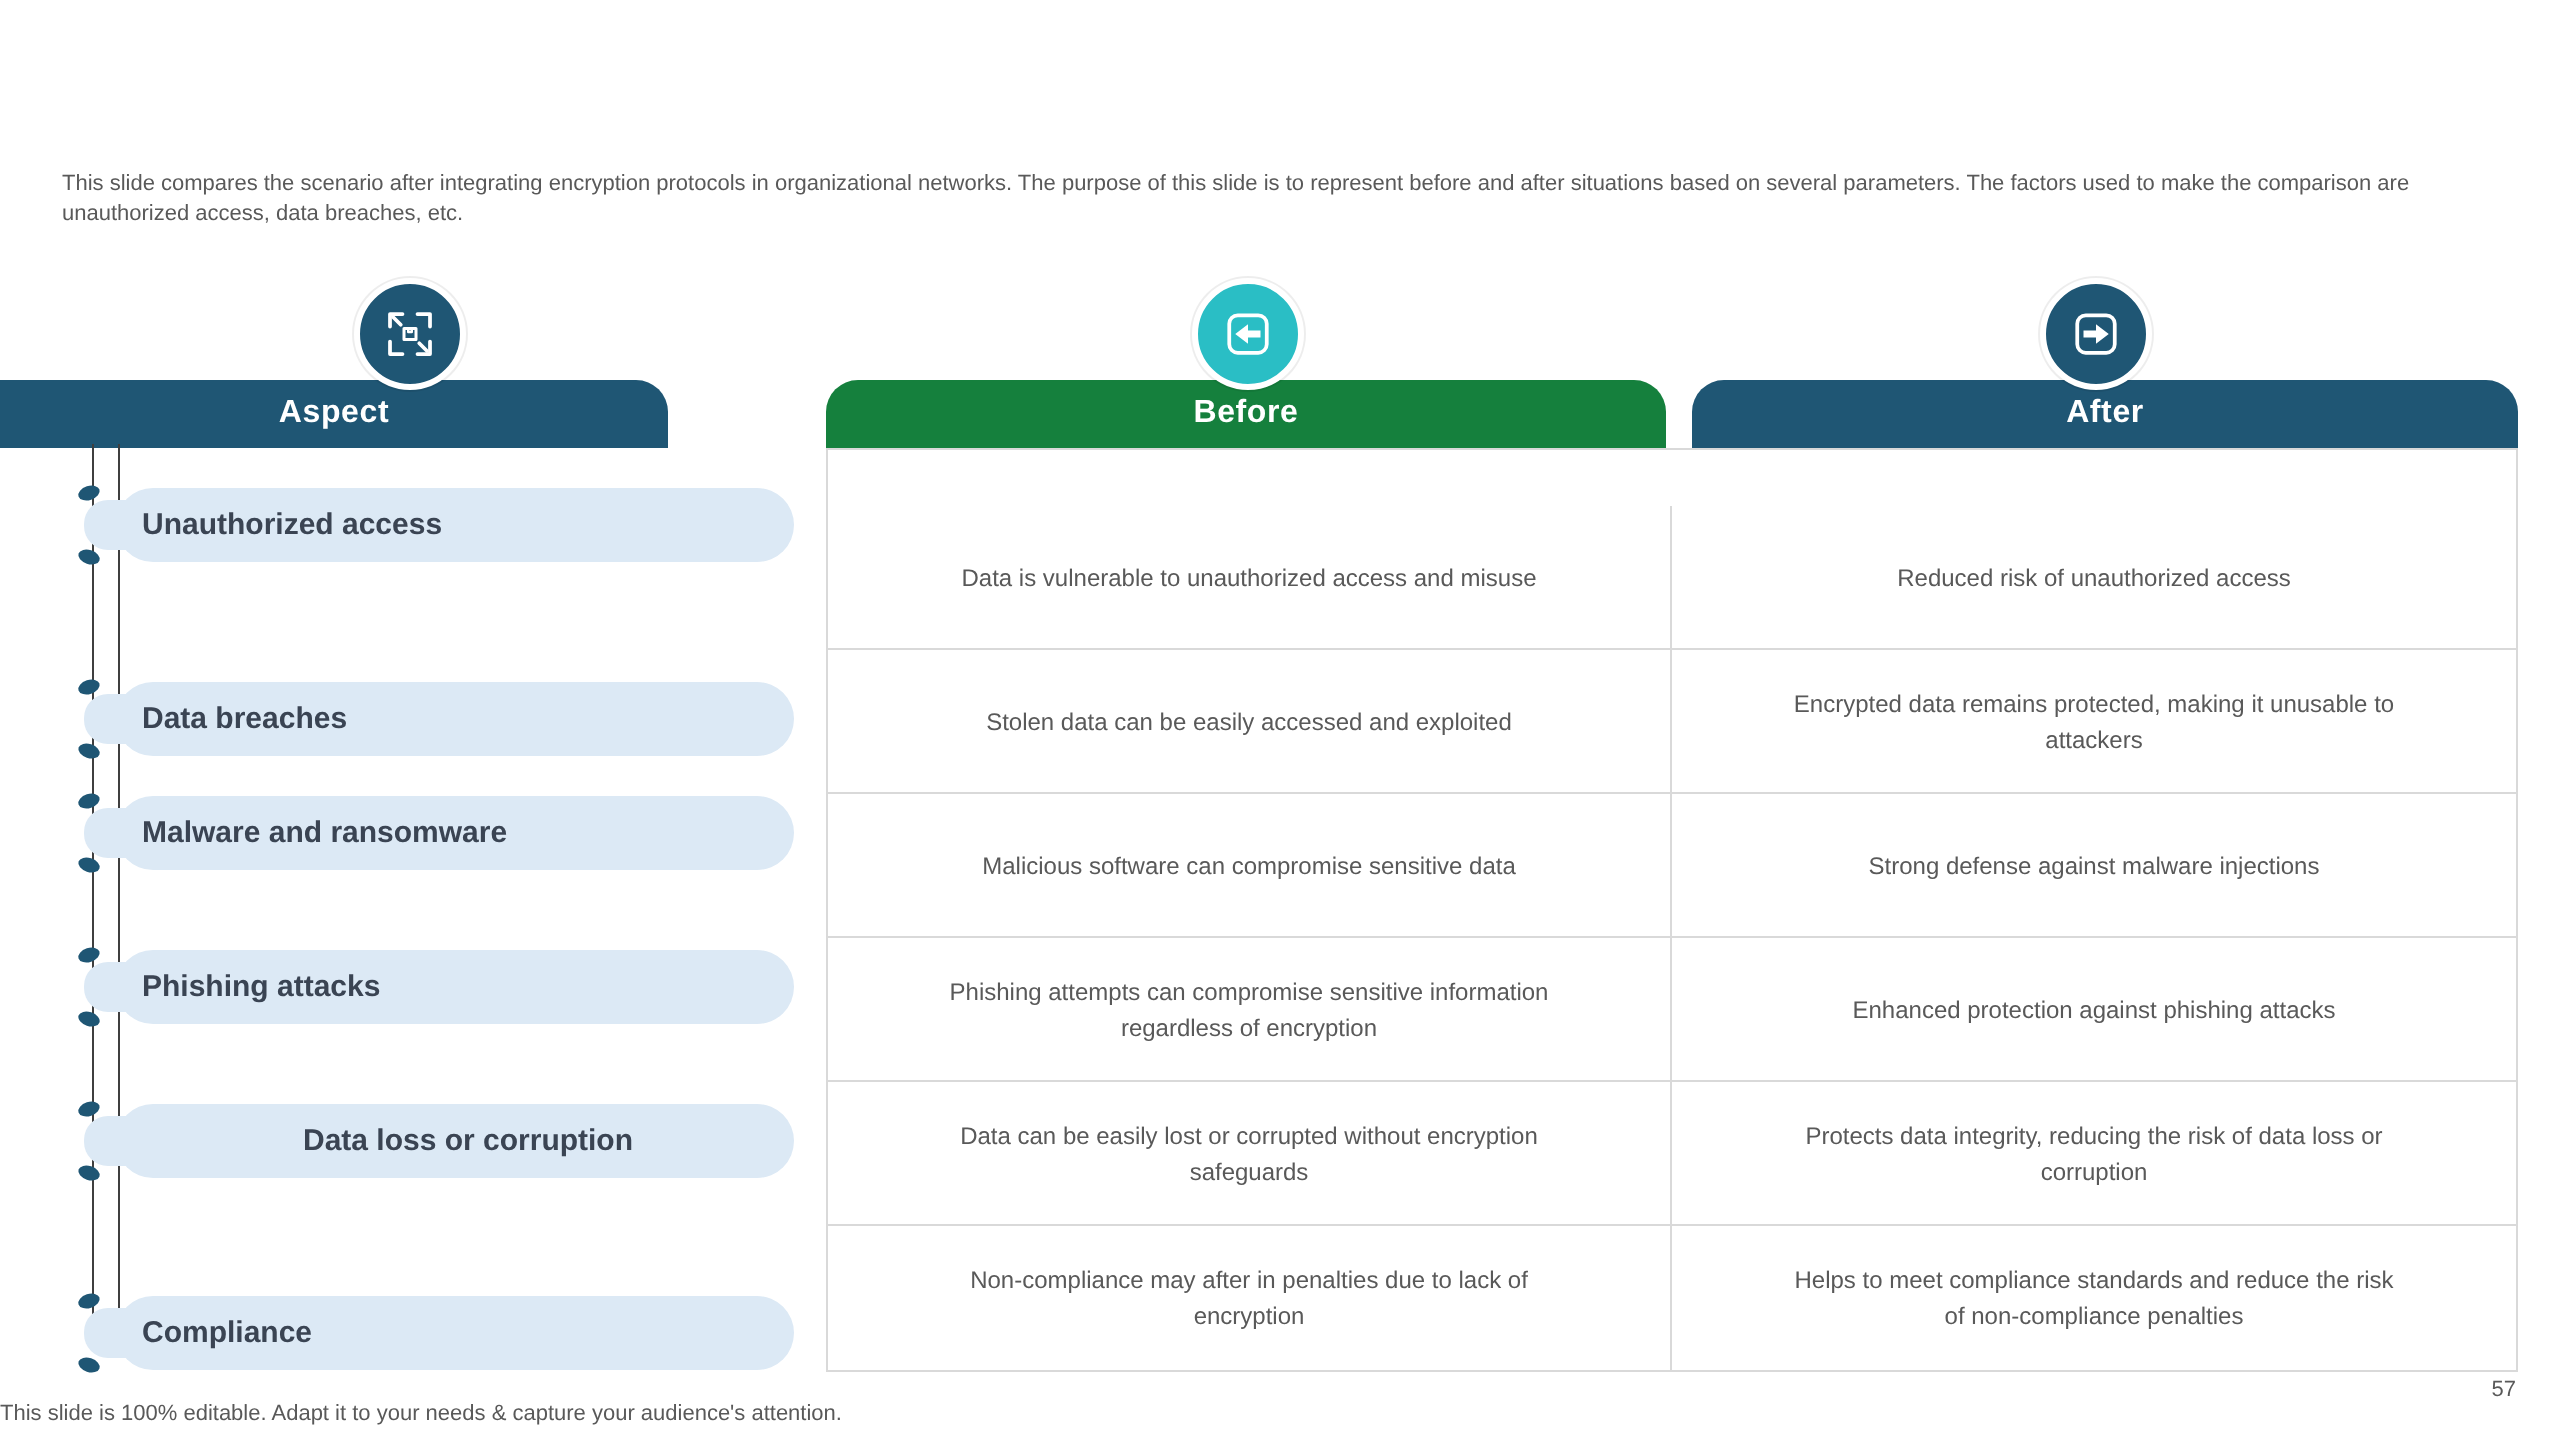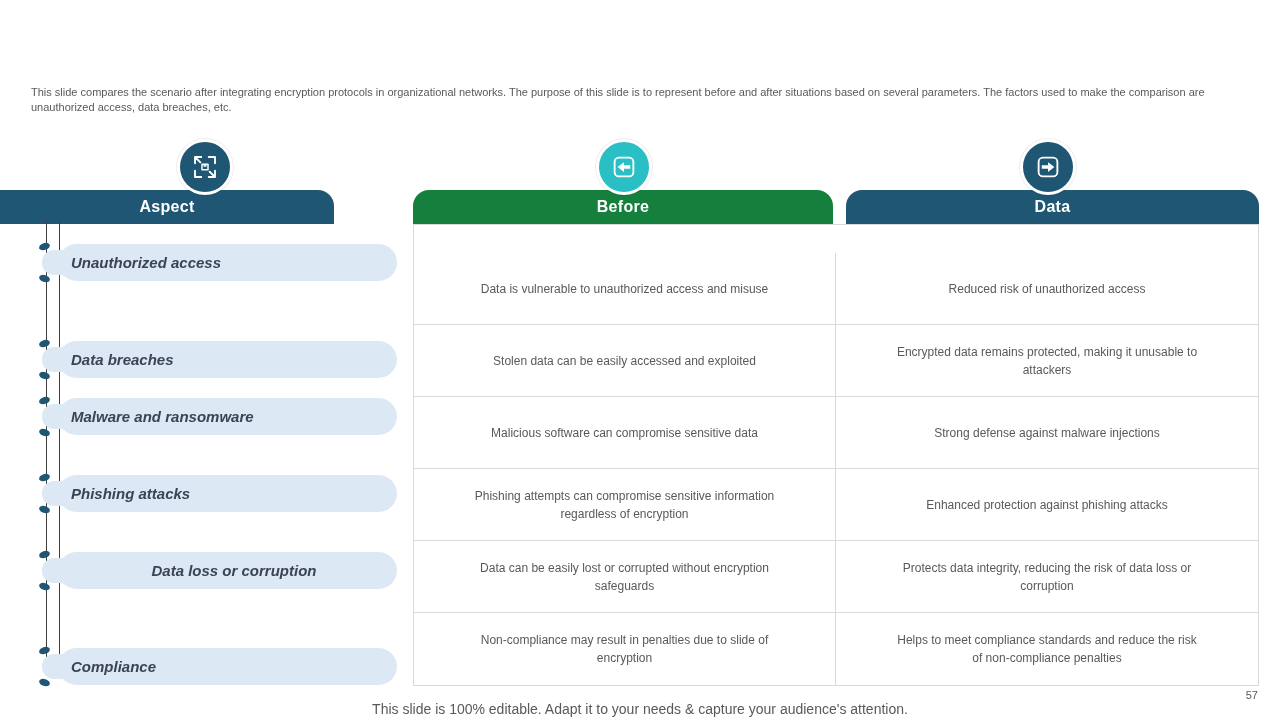--- a/index.html
+++ b/index.html
@@ -32,21 +32,21 @@
   .icirc.c-after{left:1020px;background:#1f5674;}
   
   .rail{
     position:absolute;left:46px;top:222px;width:12px;height:453px;
     border-left:1.5px solid #3f3f3f;border-right:1.5px solid #3f3f3f;border-bottom:1.5px solid #3f3f3f;
     border-radius:0 0 8px 8px;z-index:1;
   }
   
   .pill{
     position:absolute;left:58px;width:339px;height:37px;background:#dce9f5;
-    border-radius:18.5px;z-index:2;display:flex;align-items:center;font-style:italic;
+    border-radius:18.5px;z-index:2;display:flex;align-items:center;
   }
   .pill::before{
     content:"";position:absolute;left:-16px;top:6px;bottom:6px;width:22px;
     background-color:#dce9f5;border-radius:12px 0 0 12px;
   }
   .pill-label{
     position:relative;padding-left:13px;font-size:15px;font-weight:700;color:#3a4453;z-index:3;
   }
   .dot{
     position:absolute;left:-19px;width:11px;height:7px;border-radius:50%;
@@ -62,42 +62,42 @@
   }
   .col{display:grid;grid-template-rows:repeat(6,1fr);margin-top:28px;}
   .col-before{border-right:1px solid #d9d9d9;}
   .cell{
     border-bottom:1px solid #d9d9d9;display:flex;align-items:center;justify-content:center;
     text-align:center;padding:0 58px;font-size:12px;color:#595959;line-height:1.5;
   }
   .cell:last-child{border-bottom:none;}
   
   .footer{
-    position:absolute;left:0;right:0;top:701px;text-align:center;
-    font-size:14px;color:#595959;
+    position:absolute;left:0;right:0;top:701px;text-align:left;
+    font-size:11px;color:#595959;
   }
   .page-num{
     position:absolute;right:22px;top:689px;font-size:11px;color:#595959;
   }
 </style>
 </head>
 <body>
 
 <div class="slide">
 
   <div class="subtitle">This slide compares the scenario after integrating encryption protocols in organizational networks. The purpose of this slide is to represent before and after situations based on several parameters. The factors used to make the comparison are unauthorized access, data breaches, etc.</div>
 
   <div class="hdr hdr-aspect">
     <span>Aspect</span>
   </div>
   <div class="hdr hdr-before">
     <span>Before</span>
   </div>
   <div class="hdr hdr-after">
-    <span>Data</span>
+    <span>After</span>
   </div>
 
   <div class="icirc c-aspect">
     <svg width="30" height="30" viewBox="0 0 24 24" fill="none" stroke="#ffffff" stroke-width="1.5" stroke-linecap="round" stroke-linejoin="round">
       <path d="M9 4 H4 V9"></path>
       <path d="M15 4 H20 V9"></path>
       <path d="M4 15 V20 H9"></path>
       <path d="M20 15 V20 H15"></path>
       <path d="M5.2 5.2 L8.3 8.3"></path>
       <path d="M18.8 18.8 L15.7 15.7"></path>
@@ -153,21 +153,21 @@
       </div>
     </div>
 
   <div class="table">
     <div class="col col-before" id="before-col">
         <div class="cell">Data is vulnerable to unauthorized access and misuse</div>
         <div class="cell">Stolen data can be easily accessed and exploited</div>
         <div class="cell">Malicious software can compromise sensitive data</div>
         <div class="cell">Phishing attempts can compromise sensitive information regardless of encryption</div>
         <div class="cell">Data can be easily lost or corrupted without encryption safeguards</div>
-        <div class="cell">Non-compliance may result in penalties due to slide of encryption</div>
+        <div class="cell">Non-compliance may after in penalties due to lack of encryption</div>
       </div>
     <div class="col col-after" id="after-col">
         <div class="cell">Reduced risk of unauthorized access</div>
         <div class="cell">Encrypted data remains protected, making it unusable to attackers</div>
         <div class="cell">Strong defense against malware injections</div>
         <div class="cell">Enhanced protection against phishing attacks</div>
         <div class="cell">Protects data integrity, reducing the risk of data loss or corruption</div>
         <div class="cell">Helps to meet compliance standards and reduce the risk of non-compliance penalties</div>
       </div>
   </div>

